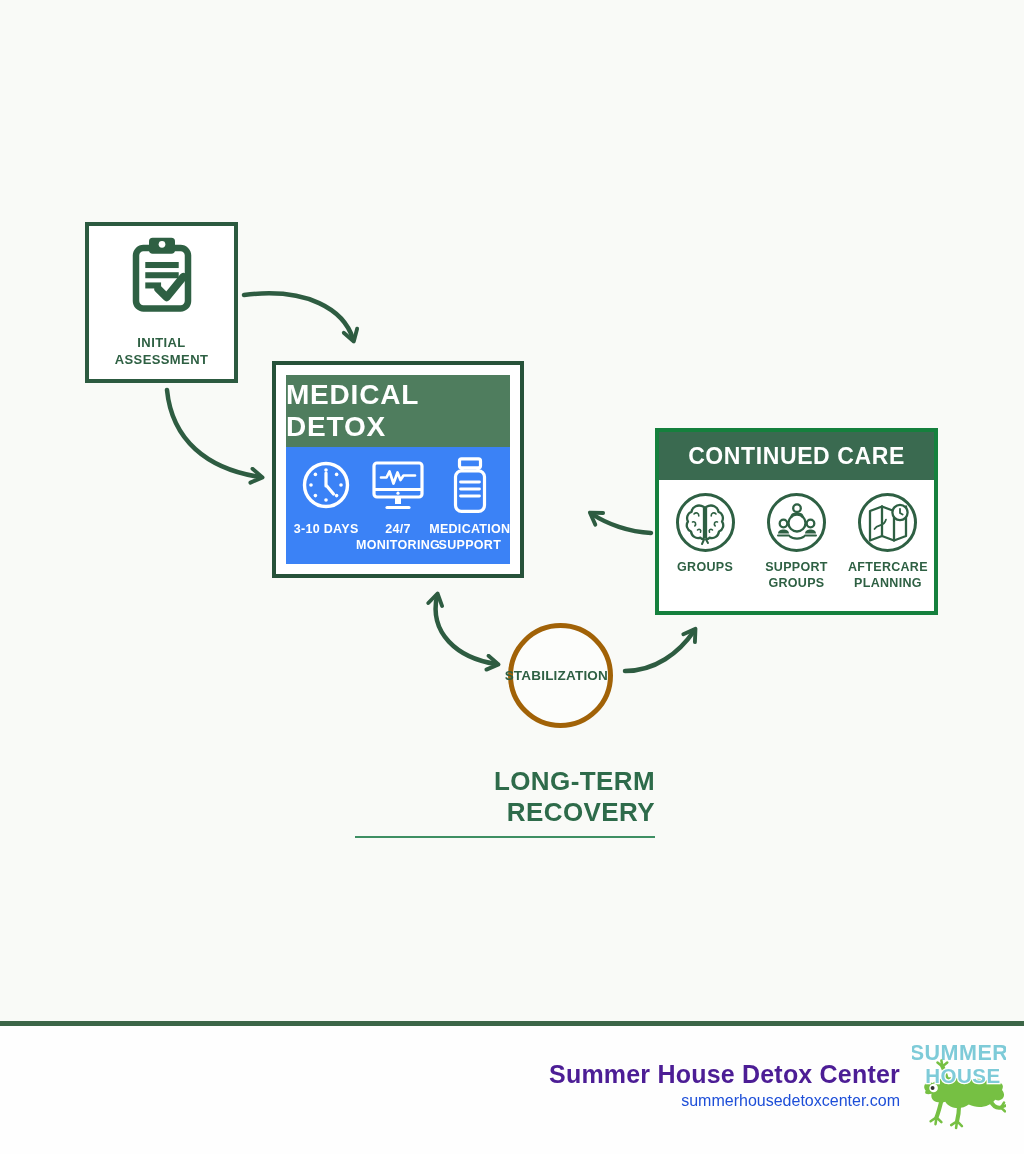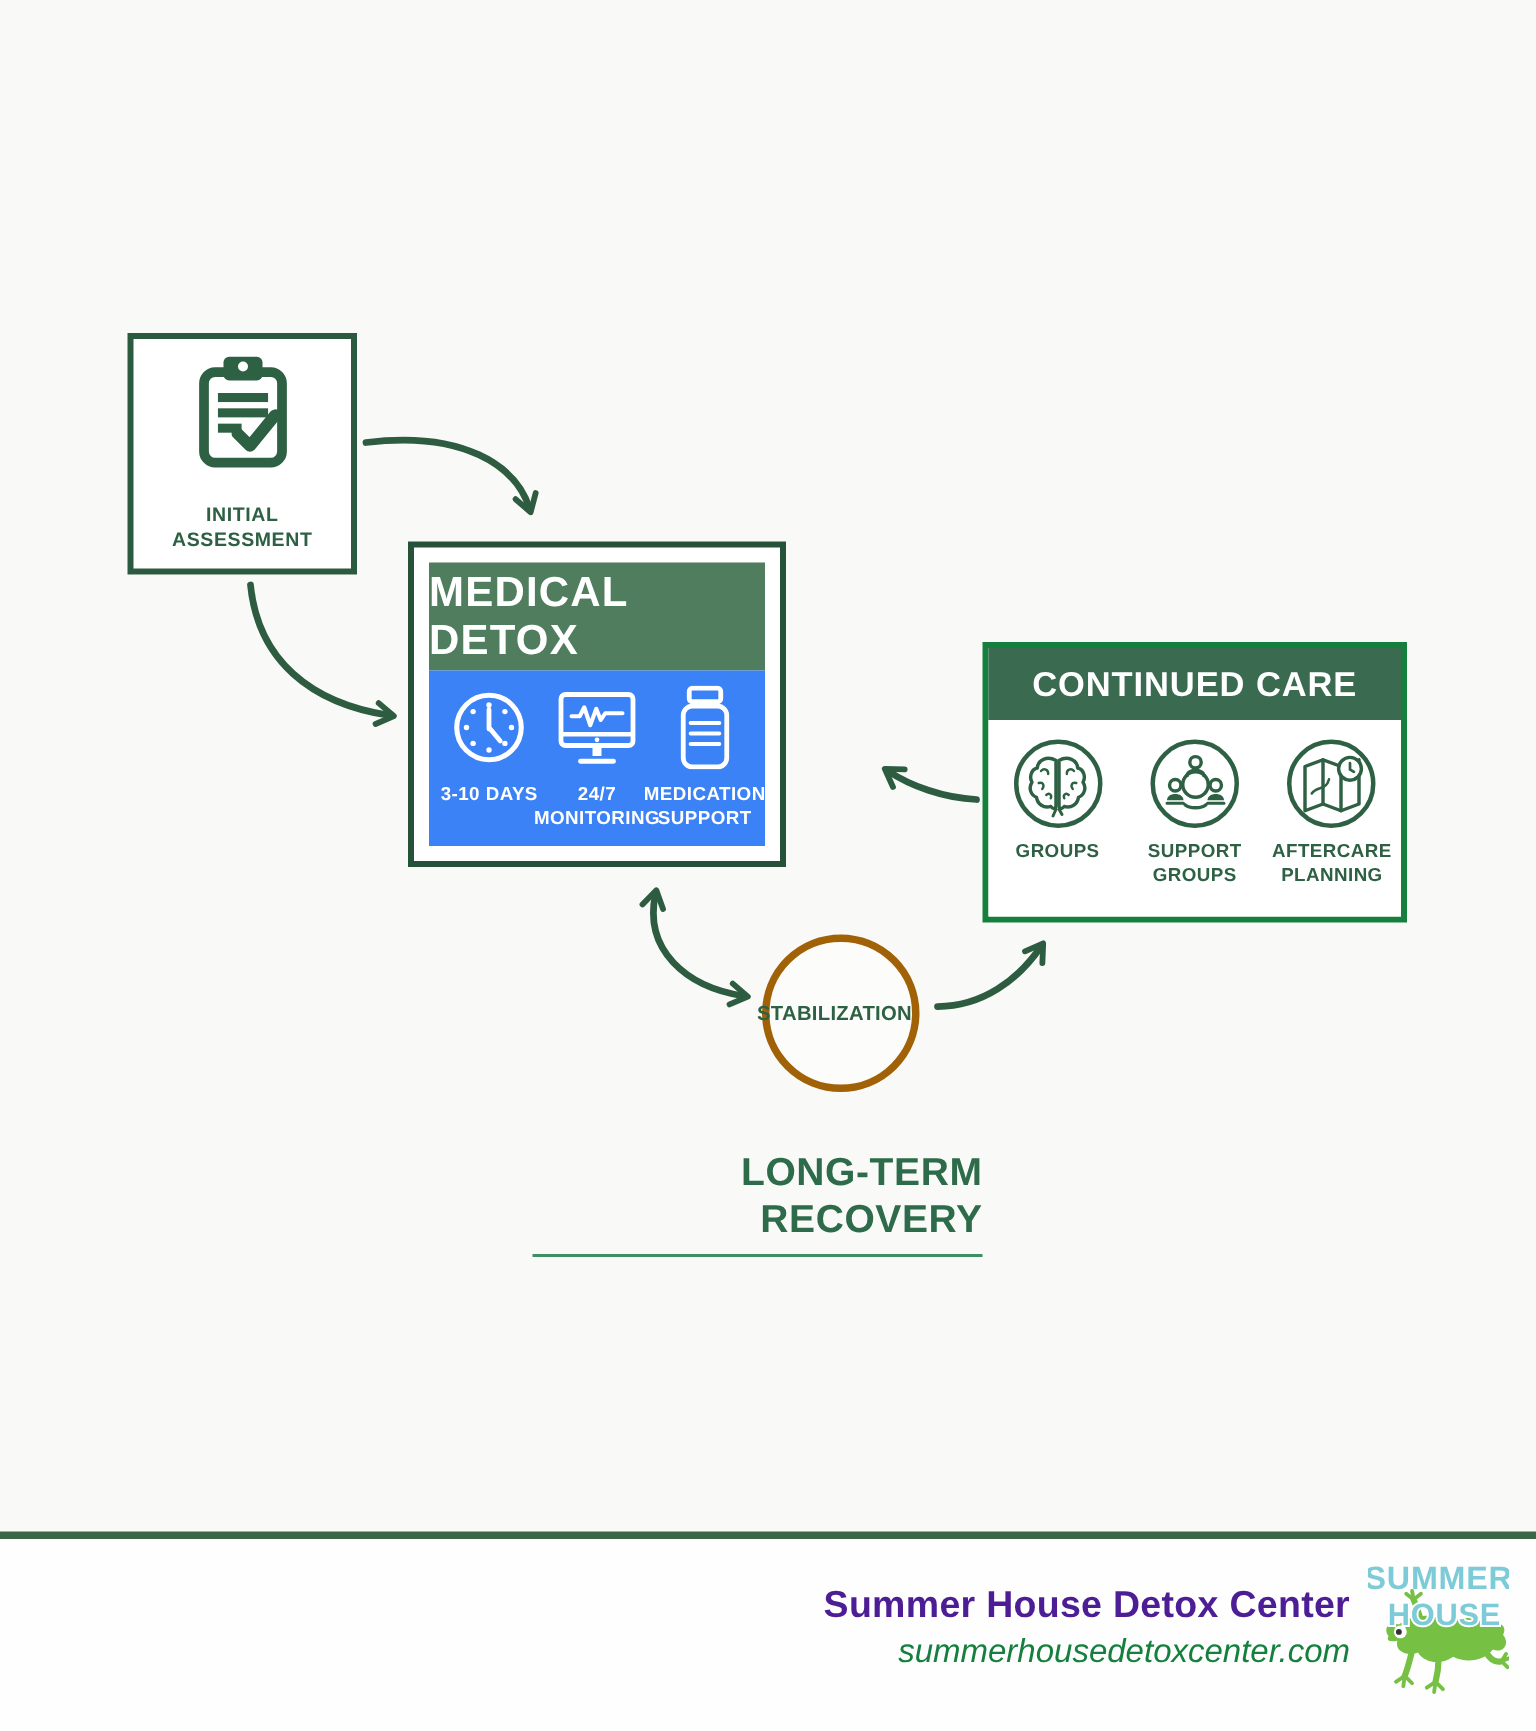--- a/index.html
+++ b/index.html
@@ -91,21 +91,21 @@
   }
 
   
   .footer-rule { position:absolute; left:0; top:1021px; width:1024px; height:5px; background:#3c6647; }
   .footer-band { position:absolute; left:0; top:1026px; width:1024px; height:128px; background:#fefefe; }
   .footer-content {
     position:absolute; right:18px; top:1040px; display:flex; align-items:center; gap:12px;
   }
   .footer-text { text-align:right; }
   .org-name { color:#4c1d95; font-size:25px; font-weight:bold; letter-spacing:.2px; }
-  .org-site { color:#15803d; font-size:22px; margin-top:3px;font-style:italic; }
+  .org-site { color:#1d4ed8; font-size:16px; margin-top:3px; }
 
   svg { display:block; }
 </style>
 </head>
 <body>
 
 <div id="stage">
 
   <svg id="arrows" viewBox="0 0 1024 1154">
     <defs>

